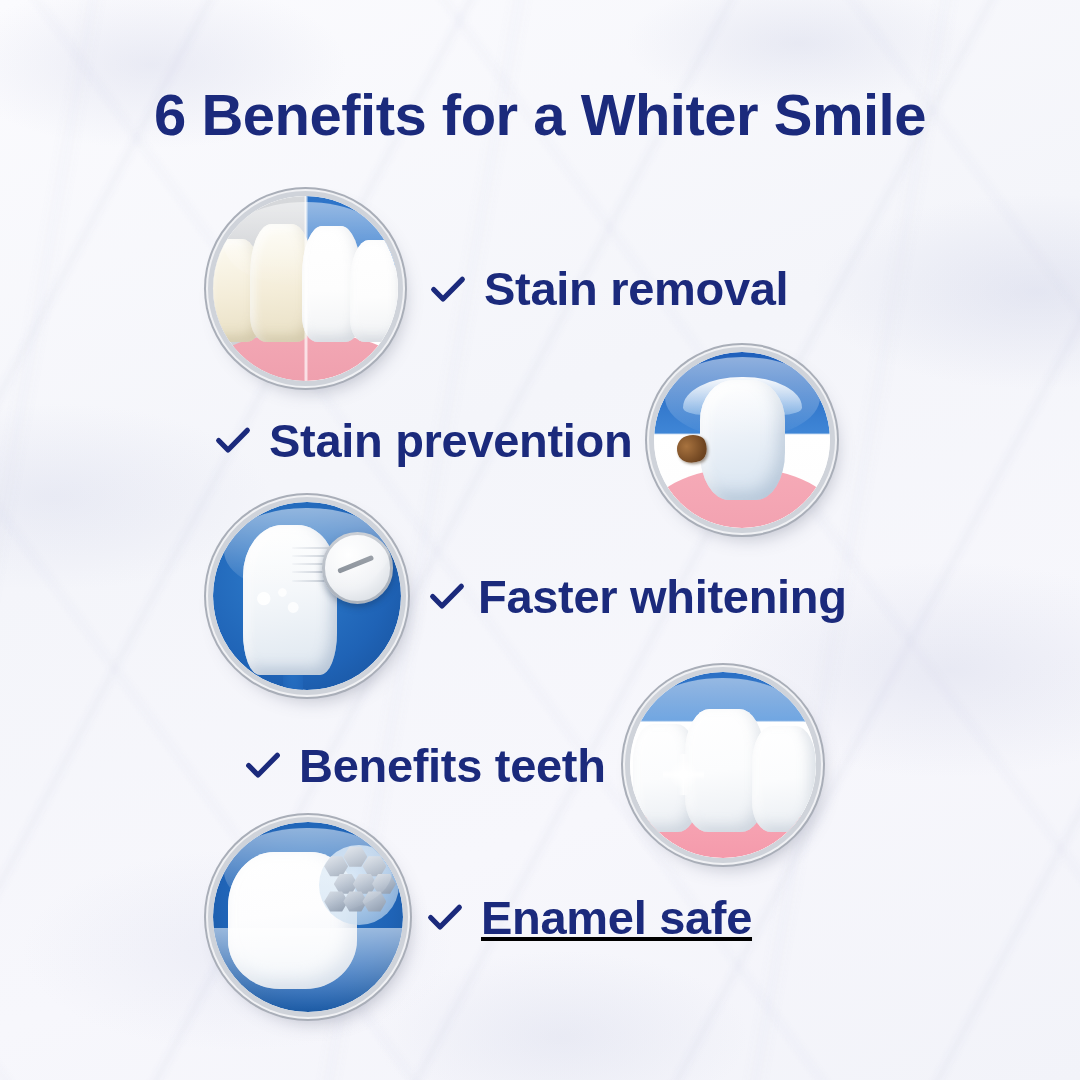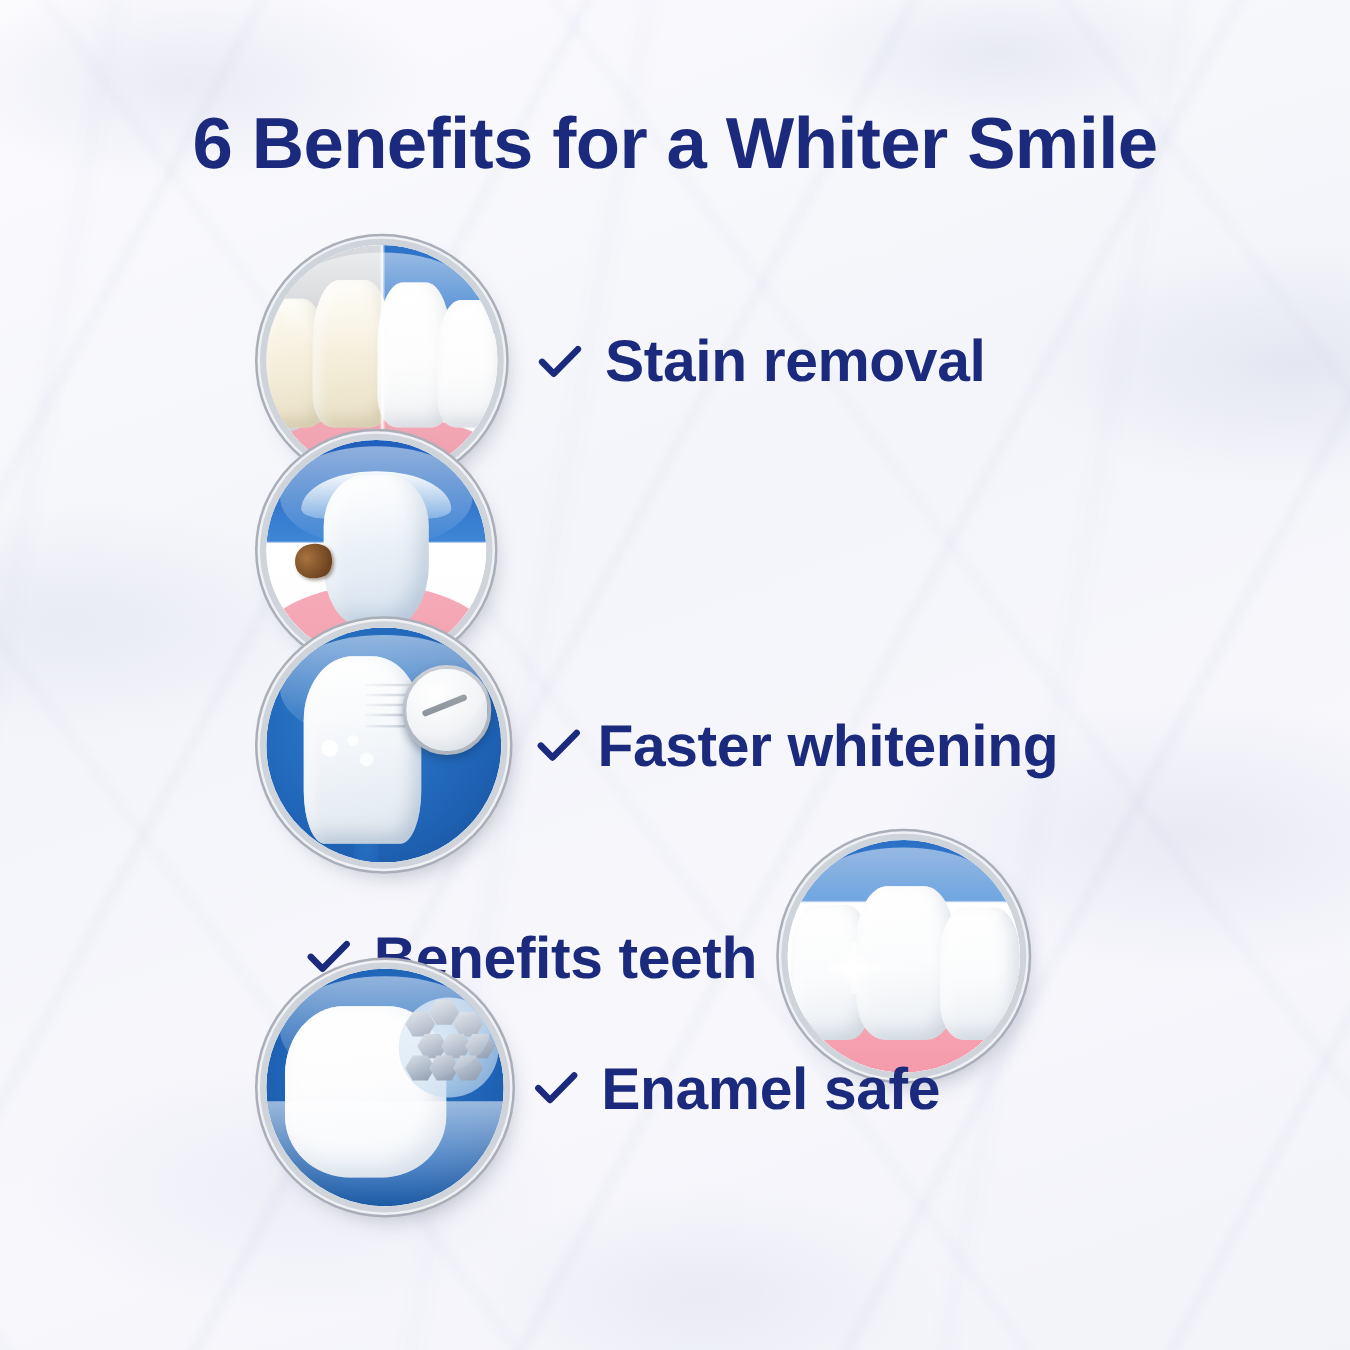--- a/index.html
+++ b/index.html
@@ -297,21 +297,21 @@
     background: linear-gradient(150deg, #d4dbe4 0%, #aab6c6 55%, #8c99ab 100%);
     clip-path: polygon(25% 2%, 75% 2%, 100% 50%, 75% 98%, 25% 98%, 0% 50%);
     border: 0;
   }
 
   
   #row-1 { top: 196px;  left: 213px; }
   #row-2 { top: 352px;  left: 213px; }
   #row-3 { top: 502px;  left: 213px; }
   #row-4 { top: 672px;  left: 243px; }
-  #row-5 { top: 775px;  left: 213px; }
+  #row-5 { top: 822px;  left: 213px; text-decoration: underline; }
 
   #row-1 .benefit-label { margin-left: 30px; }
   #row-3 .benefit-label { margin-left: 26px; gap: 11px; }
   #row-5 .benefit-label { margin-left: 22px; }
   #row-2 .benefit-label { margin-right: 22px; }
   #row-4 .benefit-label { margin-right: 24px; }
 </style>
 </head>
 <body>
 
@@ -342,20 +342,26 @@
 
 <div class="benefit-row img-right" id="row-2">
   <div class="benefit-circle" style="width:176px;height:176px">
     <div class="circle-clip">
       <div class="c2-sky"></div>
       <div class="c2-gum"></div>
       <div class="c2-shield"></div>
       <div class="c2-tooth"></div>
       <div class="c2-stain"></div>
     </div>
+  </div>
+  <div class="benefit-label">
+    <svg class="check-icon" width="40" height="40" viewBox="0 0 24 24">
+      <path d="M3.4 12.3 L9 18 L20.6 6.2" fill="none" stroke="#1b2a7c" stroke-width="3.1" stroke-linecap="round" stroke-linejoin="round"></path>
+    </svg>
+    <span>Stain prevention</span>
   </div>
 </div>
 
 <div class="benefit-row img-left" id="row-3">
   <div class="benefit-circle" style="width:188px;height:188px">
     <div class="circle-clip">
       <div class="c3-bg"></div>
       <div class="c3-root"></div>
       <div class="c3-tooth"></div>
       <div class="c3-sparkle"></div>

